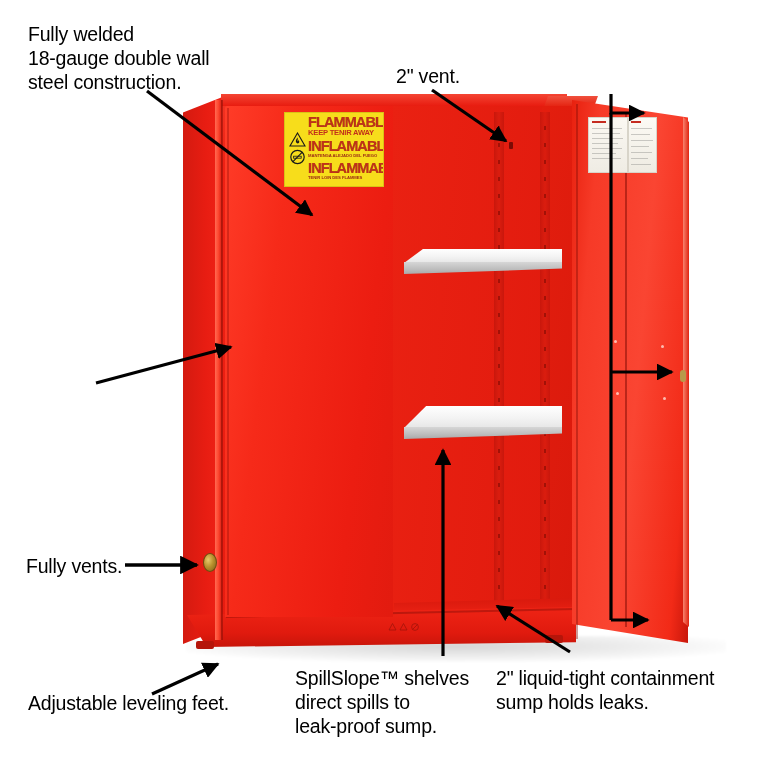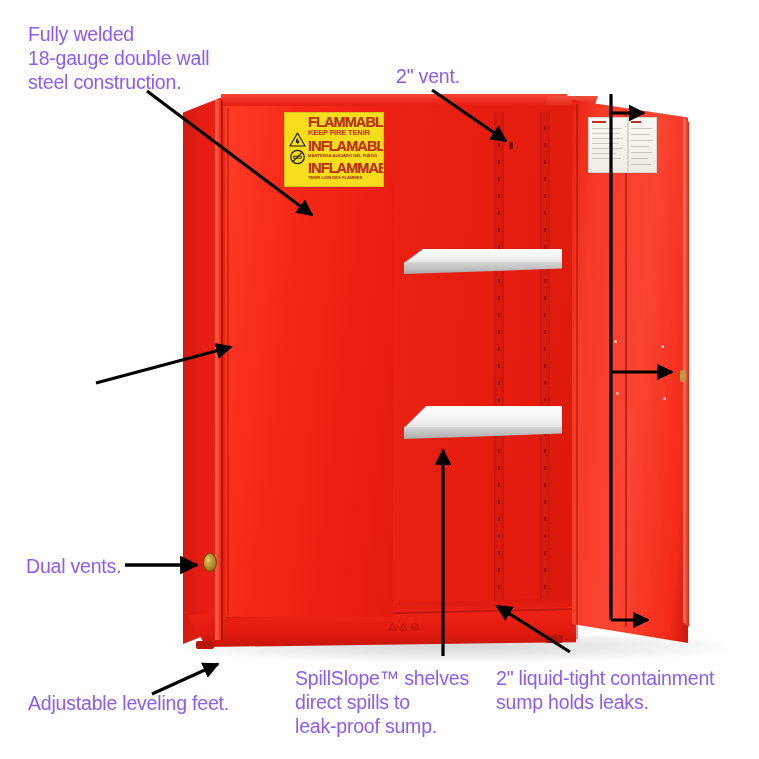--- a/index.html
+++ b/index.html
@@ -15,21 +15,21 @@
     position: relative;
     width: 759px;
     height: 759px;
     background: #ffffff;
     overflow: hidden;
   }
 
   
   .callout {
     position: absolute;
-    color: #8b5cf6;
+    color: #000000;
     font-family: "Liberation Sans", sans-serif;
     font-size: 19.5px;
     line-height: 24px;
     font-weight: 400;
     letter-spacing: -0.2px;
     white-space: pre-line;
     user-select: none;
   }
 
   
@@ -532,21 +532,21 @@
             <path d="M8.5 5.5 C7 7.5 6.4 9 7.2 10.6 C7.7 11.6 9.3 11.7 10 10.7 C10.7 9.6 10 8.4 9.2 7.4 C9.6 8.6 9.2 9.5 8.6 9.2 C8.1 8.9 9.3 7.3 8.5 5.5 Z" fill="#1a1a1a"></path>
           </svg>
           <svg class="circ-icon" width="17" height="16" viewBox="0 0 17 16">
             <circle cx="8.5" cy="8" r="6.7" fill="none" stroke="#1a1a1a" stroke-width="1.2"></circle>
             <line x1="3.7" y1="12.8" x2="13.3" y2="3.2" stroke="#1a1a1a" stroke-width="1.2"></line>
             <rect x="4.6" y="7.2" width="7.6" height="2.0" fill="none" stroke="#1a1a1a" stroke-width="0.8"></rect>
           </svg>
         </div>
         <div class="warn-text">
           <div class="w-big">FLAMMABLE</div>
-          <div class="w-sub-a">KEEP FIRE TENIR</div>
+          <div class="w-sub-a">KEEP TENIR AWAY</div>
           <div class="w-big" style="margin-top:2px;">INFLAMABLE</div>
           <div class="w-sub-tiny">MANTENGA ALEJADO DEL FUEGO</div>
           <div class="w-big" style="margin-top:3px;">INFLAMMABLE</div>
           <div class="w-sub-tiny">TENIR LOIN DES FLAMMES</div>
         </div>
       </div>
     </div>
 
     <div class="door-right"></div>
     <div class="door-right-inner-seam"></div>
@@ -608,21 +608,21 @@
   </svg>
 
   <div class="callout" style="left:28px; top:22px; width:250px;">Fully welded
 18-gauge double wall
 steel construction.</div>
 
   <div class="callout" style="left:396px; top:64px; width:120px;">2" vent.</div>
 
 
 
-  <div class="callout" style="left:26px; top:554px; width:150px;">Dual vents.</div>
+  <div class="callout" style="left:26px; top:554px; width:150px;">Fully vents.</div>
 
   <div class="callout" style="left:28px; top:691px; width:260px;">Adjustable leveling feet.</div>
 
   <div class="callout" style="left:295px; top:666px; width:220px;">SpillSlope™ shelves
 direct spills to
 leak-proof sump.</div>
 
   <div class="callout" style="left:496px; top:666px; width:260px;">2" liquid-tight containment
 sump holds leaks.</div>
 

